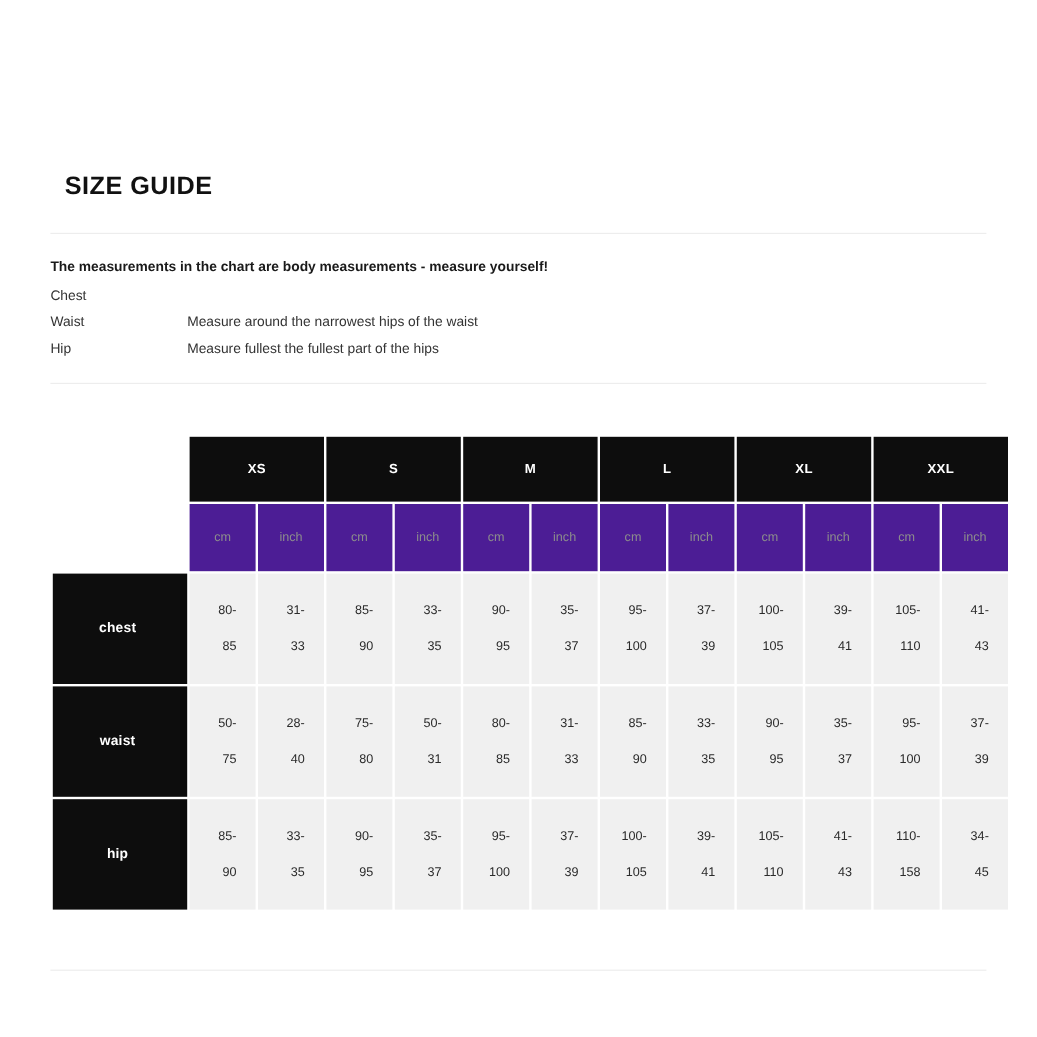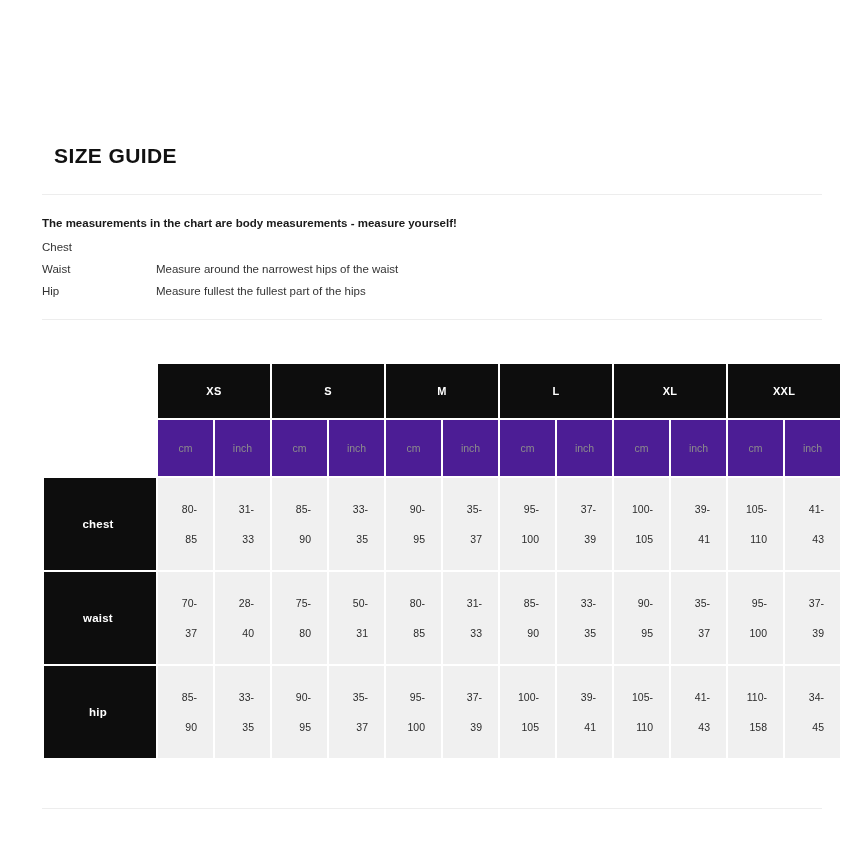--- a/index.html
+++ b/index.html
@@ -199,21 +199,21 @@
         <td class="val-cell">35-37</td>
         <td class="val-cell">95-100</td>
         <td class="val-cell">37-39</td>
         <td class="val-cell">100-105</td>
         <td class="val-cell">39-41</td>
         <td class="val-cell">105-110</td>
         <td class="val-cell">41-43</td>
       </tr>
       <tr>
         <th class="row-head">waist</th>
-        <td class="val-cell">70-37</td>
+        <td class="val-cell">50-75</td>
         <td class="val-cell">28-40</td>
         <td class="val-cell">75-80</td>
         <td class="val-cell">50-31</td>
         <td class="val-cell">80-85</td>
         <td class="val-cell">31-33</td>
         <td class="val-cell">85-90</td>
         <td class="val-cell">33-35</td>
         <td class="val-cell">90-95</td>
         <td class="val-cell">35-37</td>
         <td class="val-cell">95-100</td>

